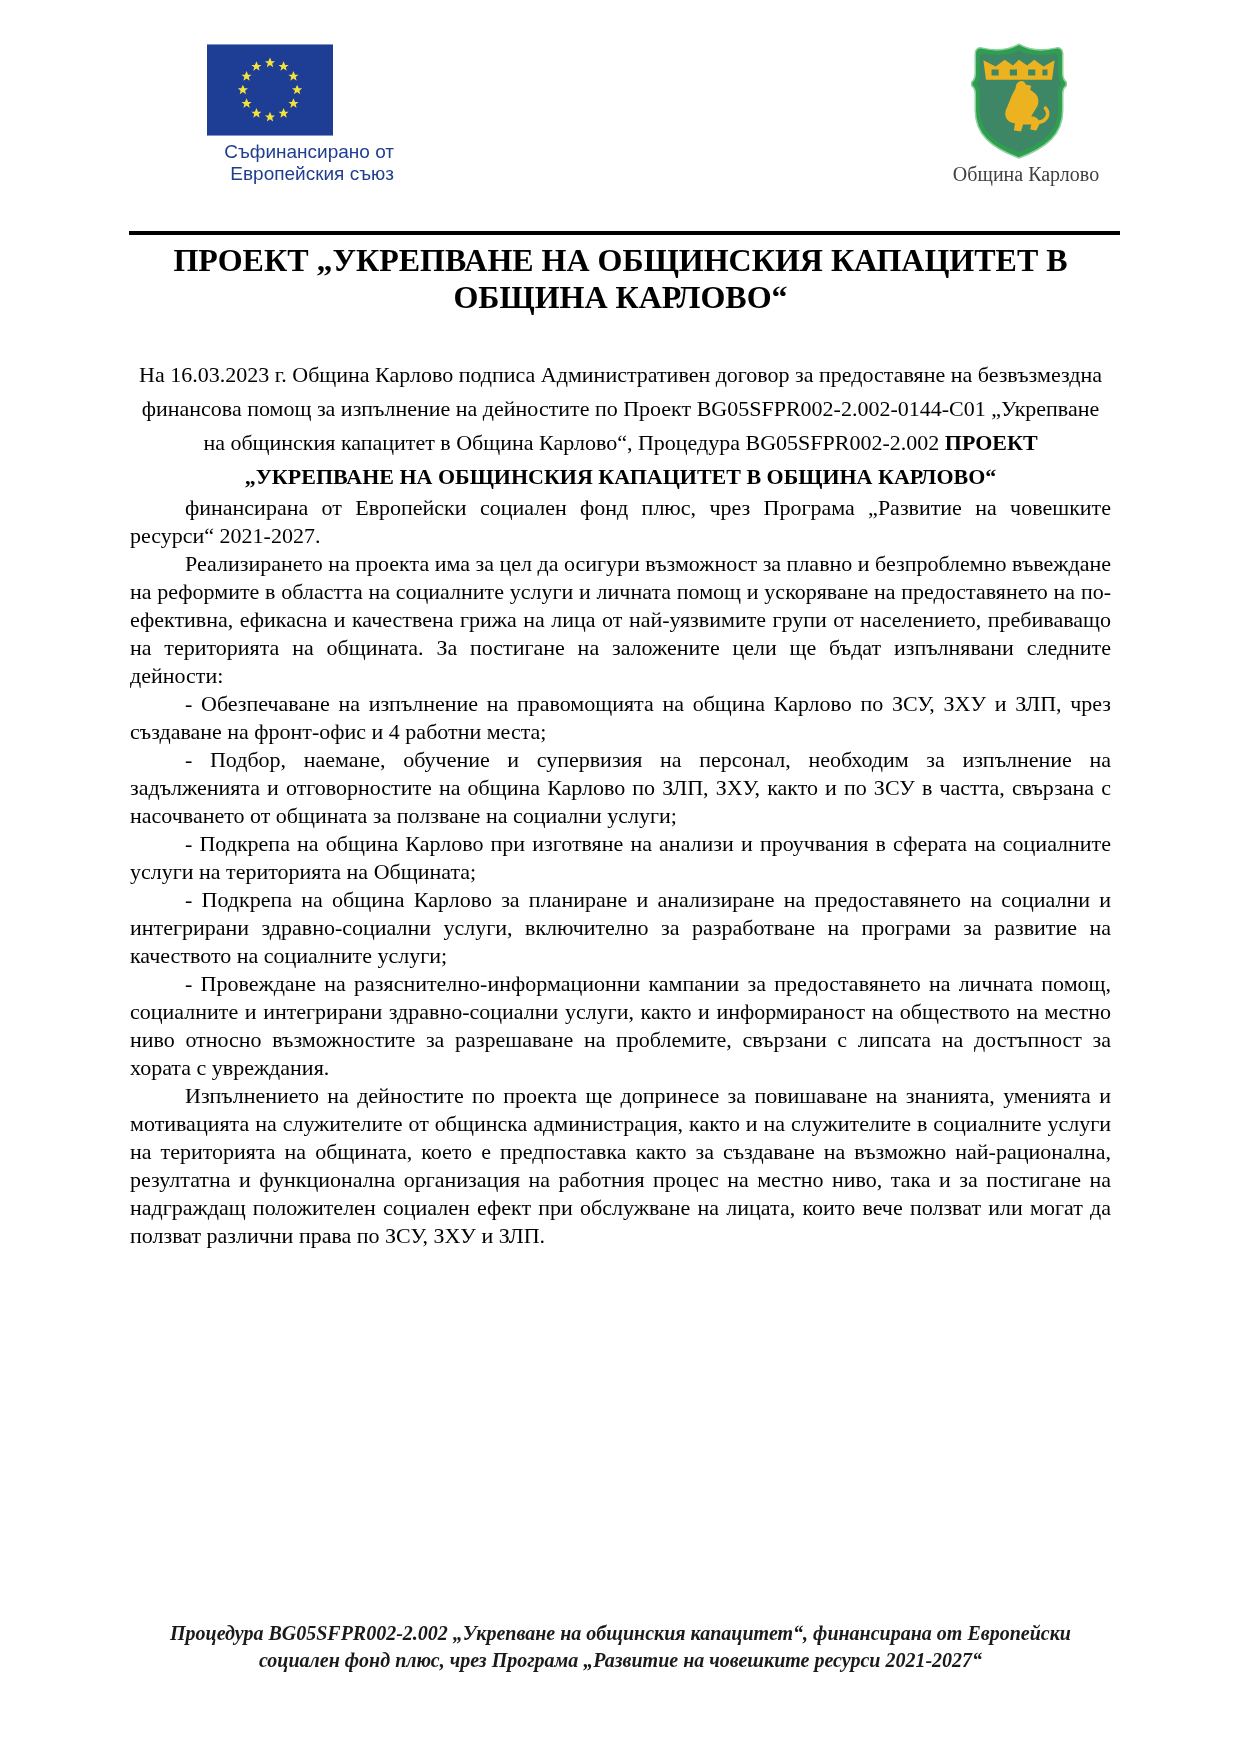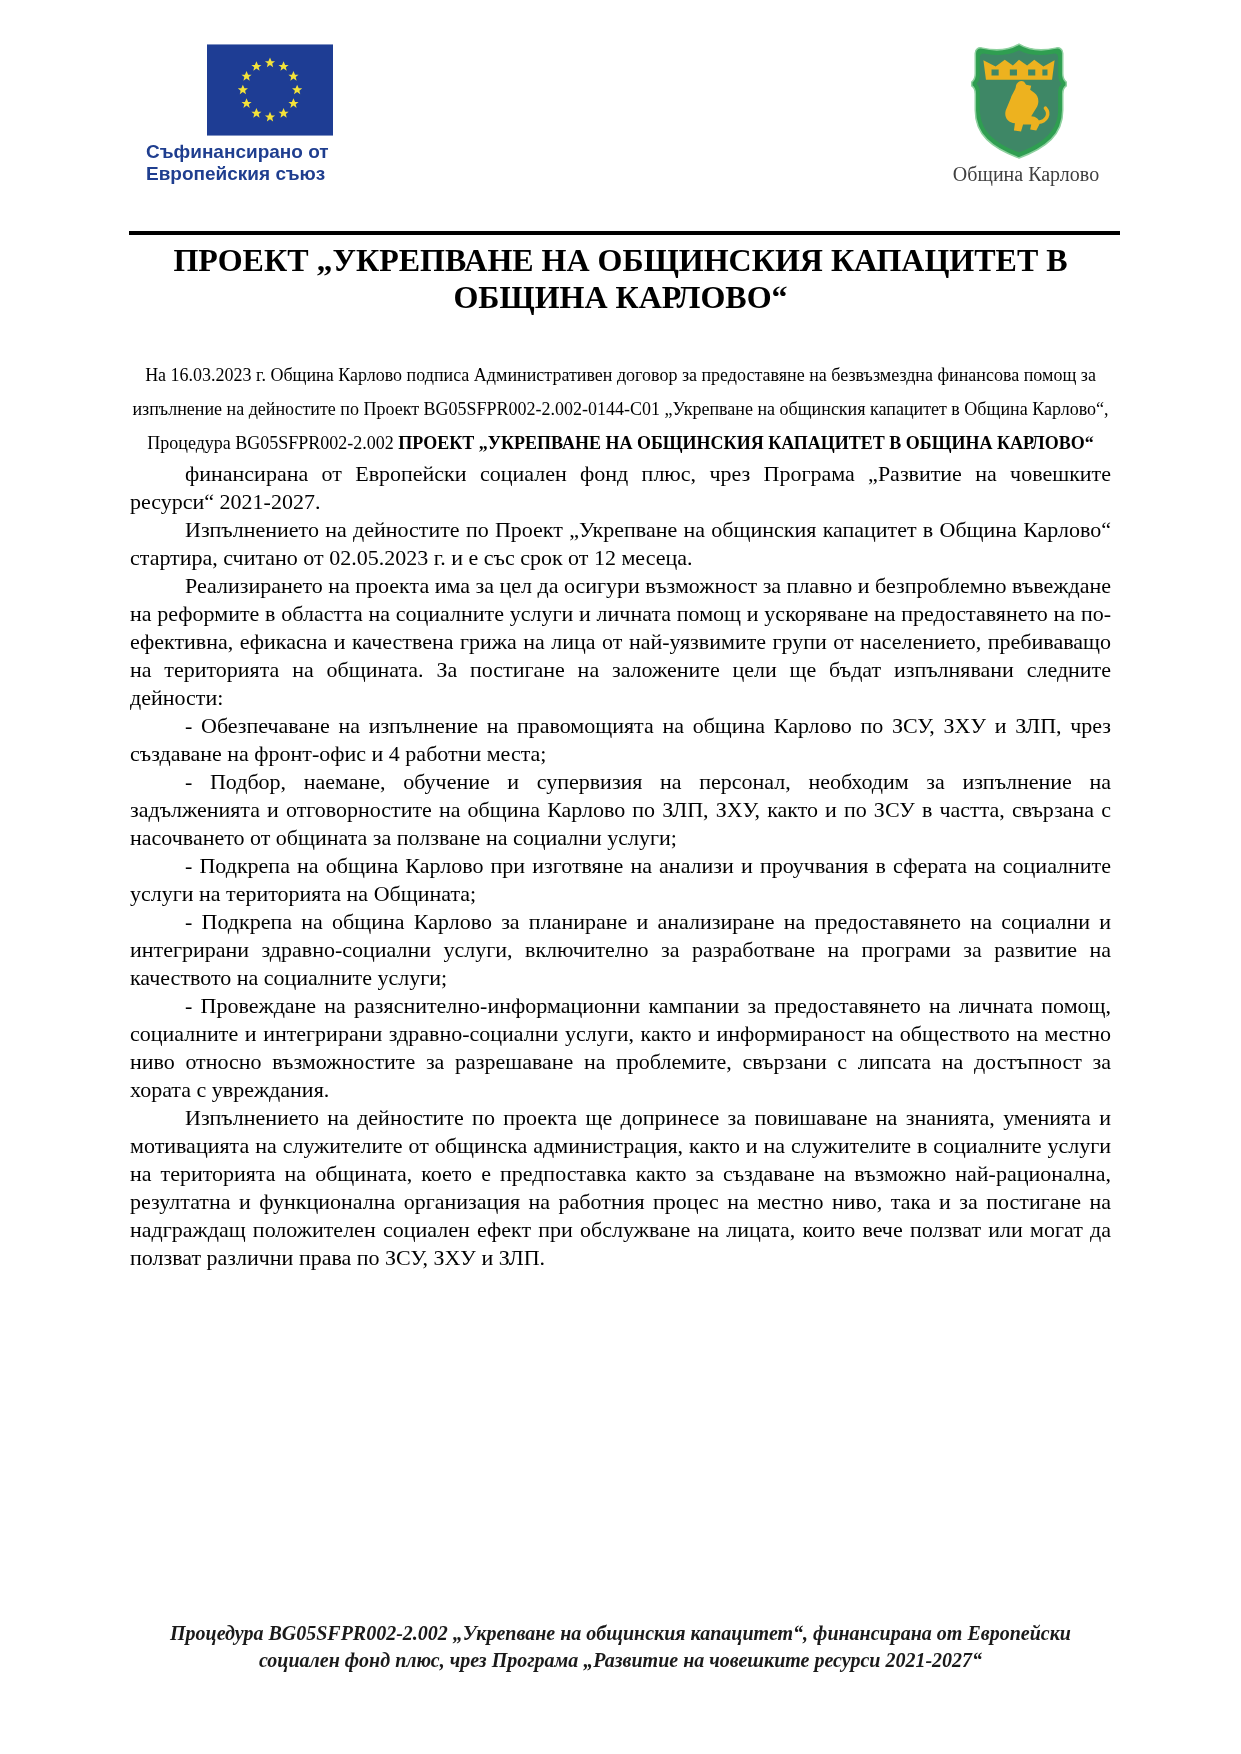--- a/index.html
+++ b/index.html
@@ -3,40 +3,40 @@
 <meta charset="utf-8">
 <style>
   html,body { margin:0; padding:0; background:#ffffff; }
   .page {
     position:relative; width:1241px; height:1754px; background:#ffffff;
     font-family:"Liberation Serif", serif; color:#000; overflow:hidden;
   }
   
   .eu-flag { position:absolute; left:207px; top:43px; width:126px; height:94px; }
   .eu-caption {
-    position:absolute; left:146px; top:141px; width:248px; text-align:left;
-    font-family:"Liberation Sans", sans-serif; font-weight:bold;
+    position:absolute; left:146px; top:141px; width:248px; text-align:right;
+    font-family:"Liberation Sans", sans-serif; font-weight:normal;
     font-size:19px; line-height:22px; color:#1f3e8f;
   }
   .karlovo-arms { position:absolute; left:971px; top:41px; width:96px; height:120px; }
   .karlovo-caption {
     position:absolute; left:921px; top:163px; width:210px; text-align:center;
     font-size:20px; color:#404040;
   }
   .rule {
     position:absolute; left:129px; top:231px; width:991px; height:4px;
     background:#000; border:none; margin:0; padding:0;
   }
   
   .content { position:absolute; left:130px; top:242px; width:981px; }
   .doc-title {
     font-size:32px; font-weight:bold; text-align:center; line-height:37px;
     margin:0 0 42px 0;
   }
-  .p-intro { font-size:18px; text-align:center; line-height:34px; margin:0; }
+  .p-intro { font-size:22px; text-align:center; line-height:34px; margin:0; }
   .p-intro strong { font-weight:bold; }
   .p-body {
     font-size:22px; line-height:28px; text-align:justify; text-indent:55px;
     margin:0;
   }
   
   .doc-footer {
     position:absolute; left:130px; top:1620px; width:981px; text-align:center;
     font-weight:bold; font-style:italic; font-size:20px; line-height:27px; color:#1a1a1a;
   }
@@ -85,21 +85,20 @@
 
   <div class="content">
     <h1 class="doc-title">
       <span>ПРОЕКТ „УКРЕПВАНЕ НА ОБЩИНСКИЯ КАПАЦИТЕТ В</span><br>
       <span>ОБЩИНА КАРЛОВО“</span>
     </h1>
 
     <p class="p-intro"><span>На 16.03.2023 г. Община Карлово подписа Административен договор за предоставяне на безвъзмездна финансова помощ за изпълнение на дейностите по Проект BG05SFPR002-2.002-0144-C01 „Укрепване на общинския капацитет в Община Карлово“, Процедура BG05SFPR002-2.002 </span><strong>ПРОЕКТ „УКРЕПВАНЕ НА ОБЩИНСКИЯ КАПАЦИТЕТ В ОБЩИНА КАРЛОВО“</strong></p>
 
     <p class="p-body">финансирана от Европейски социален фонд плюс, чрез Програма „Развитие на човешките ресурси“ 2021-2027.</p>
-    <p class="p-body">Изпълнението на дейностите по Проект „Укрепване на общинския капацитет в Община Карлово“ стартира, считано от 02.05.2023 г. и е със срок от 12 месеца.</p>
     <p class="p-body">Реализирането на проекта има за цел да осигури възможност за плавно и безпроблемно въвеждане на реформите в областта на социалните услуги и личната помощ и ускоряване на предоставянето на по-ефективна, ефикасна и качествена грижа на лица от най-уязвимите групи от населението, пребиваващо на територията на общината. За постигане на заложените цели ще бъдат изпълнявани следните дейности:</p>
     <p class="p-body">- Обезпечаване на изпълнение на правомощията на община Карлово по ЗСУ, ЗХУ и ЗЛП, чрез създаване на фронт-офис и 4 работни места;</p>
     <p class="p-body">- Подбор, наемане, обучение и супервизия на персонал, необходим за изпълнение на задълженията и отговорностите на община Карлово по ЗЛП, ЗХУ, както и по ЗСУ в частта, свързана с насочването от общината за ползване на социални услуги;</p>
     <p class="p-body">- Подкрепа на община Карлово при изготвяне на анализи и проучвания в сферата на социалните услуги на територията на Общината;</p>
     <p class="p-body">- Подкрепа на община Карлово за планиране и анализиране на предоставянето на социални и интегрирани здравно-социални услуги, включително за разработване на програми за развитие на качеството на социалните услуги;</p>
     <p class="p-body">- Провеждане на разяснително-информационни кампании за предоставянето на личната помощ, социалните и интегрирани здравно-социални услуги, както и информираност на обществото на местно ниво относно възможностите за разрешаване на проблемите, свързани с липсата на достъпност за хората с увреждания.</p>
     <p class="p-body">Изпълнението на дейностите по проекта ще допринесе за повишаване на знанията, уменията и мотивацията на служителите от общинска администрация, както и на служителите в социалните услуги на територията на общината, което е предпоставка както за създаване на възможно най-рационална, резултатна и функционална организация на работния процес на местно ниво, така и за постигане на надграждащ положителен социален ефект при обслужване на лицата, които вече ползват или могат да ползват различни права по ЗСУ, ЗХУ и ЗЛП.</p>
   </div>
 
   <div class="doc-footer">

